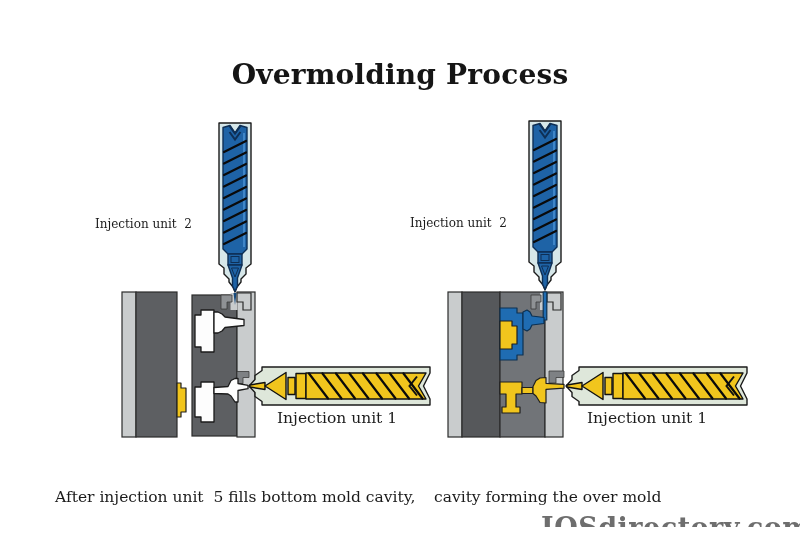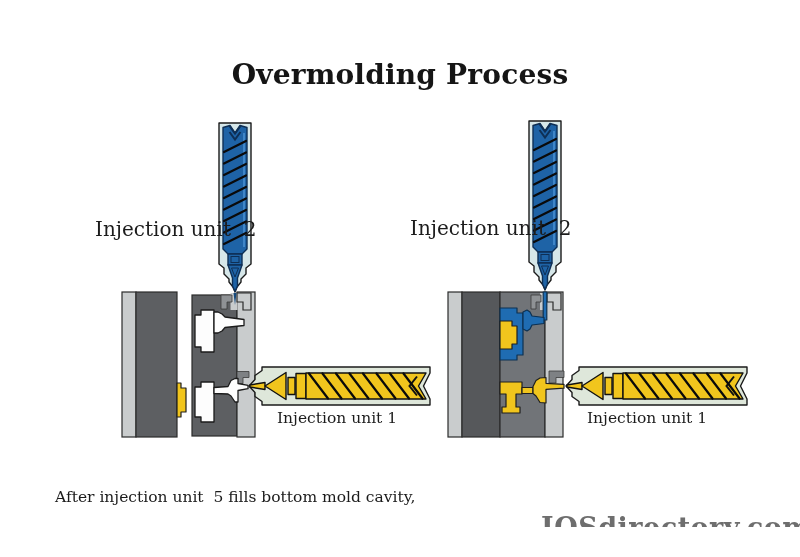--- a/index.html
+++ b/index.html
@@ -1,20 +1,20 @@
 <!DOCTYPE html>
 <html><head>
 <meta charset="utf-8">
 <style>
   html,body{margin:0;padding:0;background:#fff;}
   .canvas{position:relative;width:800px;height:557px;background:#ffffff;overflow:hidden;
           font-family:"DejaVu Serif",serif;color:#1c1c1c;margin-top:14px;}
   .ttl{position:absolute;top:44px;left:0;width:100%;text-align:center;
        font-size:28px;font-weight:bold;color:#151515;letter-spacing:.2px;}
-  .lbl{position:absolute;font-size:20px;white-space:pre;color:#1c1c1c;}
+  .lbl{position:absolute;font-size:12px;white-space:pre;color:#1c1c1c;}
   .cap{position:absolute;font-size:15.5px;line-height:20px;white-space:pre;color:#1b1b1b;}
   .wmclip{position:absolute;left:541px;top:498px;height:15px;overflow:hidden;}
   .wm{font-size:27px;font-weight:bold;color:#6e6e6e;letter-spacing:.5px;
       font-family:"DejaVu Serif",serif;}
   svg{position:absolute;left:0;top:0;}
   
   .mDark{fill:#5d5f62;stroke:#2b2b2b;stroke-width:1.2;}
   .mDark2{fill:#56585b;stroke:#2b2b2b;stroke-width:1.2;}
   .mMid{fill:#717478;stroke:#2b2b2b;stroke-width:1.2;}
   .mLight{fill:#c9cccd;stroke:#2b2b2b;stroke-width:1.2;}
@@ -109,18 +109,19 @@
 
   <div class="lbl" style="left:95px;top:203px;">Injection unit  2</div>
   <div class="lbl" style="left:277px;top:395px;font-size:15.5px;">Injection unit 1</div>
   <div class="lbl" style="left:410px;top:202px;">Injection unit  2</div>
   <div class="lbl" style="left:587px;top:395px;font-size:15.5px;">Injection unit 1</div>
 
   <div class="cap" style="left:55px;top:433px;">
     <div>After injection unit  5 fills bottom mold cavity,</div>
   </div>
   <div class="cap" style="left:434px;top:433px;">
+    <div>cavity forming the over mold</div>
   </div>
 
   <div class="wmclip">
     <span class="wm">IQSdirectory.com</span>
   </div>
 </div>
 
 </body></html>

